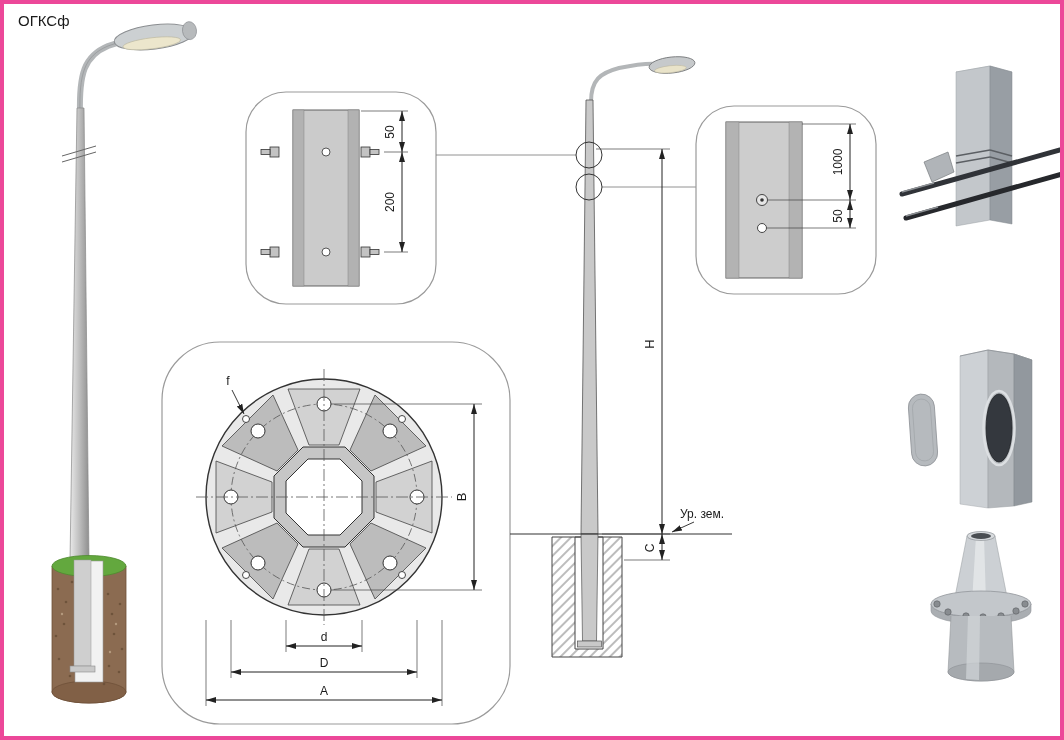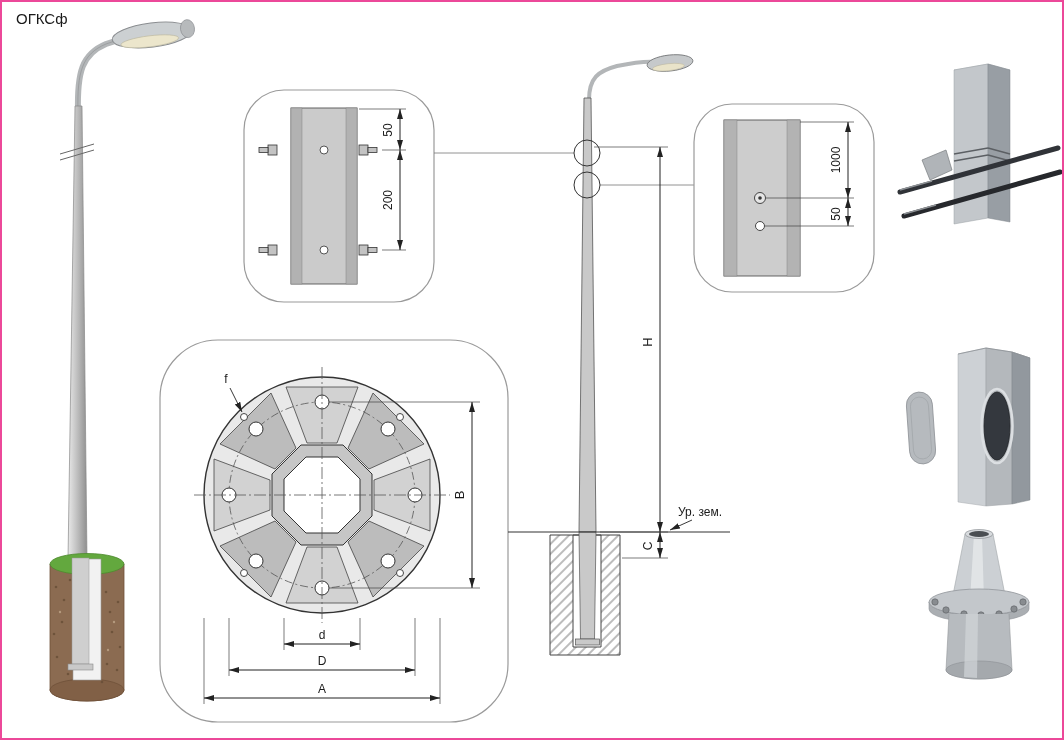--- a/index.html
+++ b/index.html
@@ -1,20 +1,20 @@
 <!DOCTYPE html>
 <html><head>
 <meta charset="utf-8">
 <style>
   html,body{margin:0;padding:0;background:#fff;}
   .canvas{
     position:relative;
     width:1064px;height:740px;
     background:#ffffff;
-    border:2px solid #ec4899;
+    border:4px solid #ec4899;
     box-sizing:border-box;
     font-family:"Liberation Sans", sans-serif;
     overflow:hidden;
     text-align:right;
   }
   svg{position:absolute;left:0;top:0;}
   text{font-family:"Liberation Sans", sans-serif; fill:#1a1a1a;}
   .dim{font-size:12px;}
   .big{font-size:13px;}
   .title{font-size:15px;}

